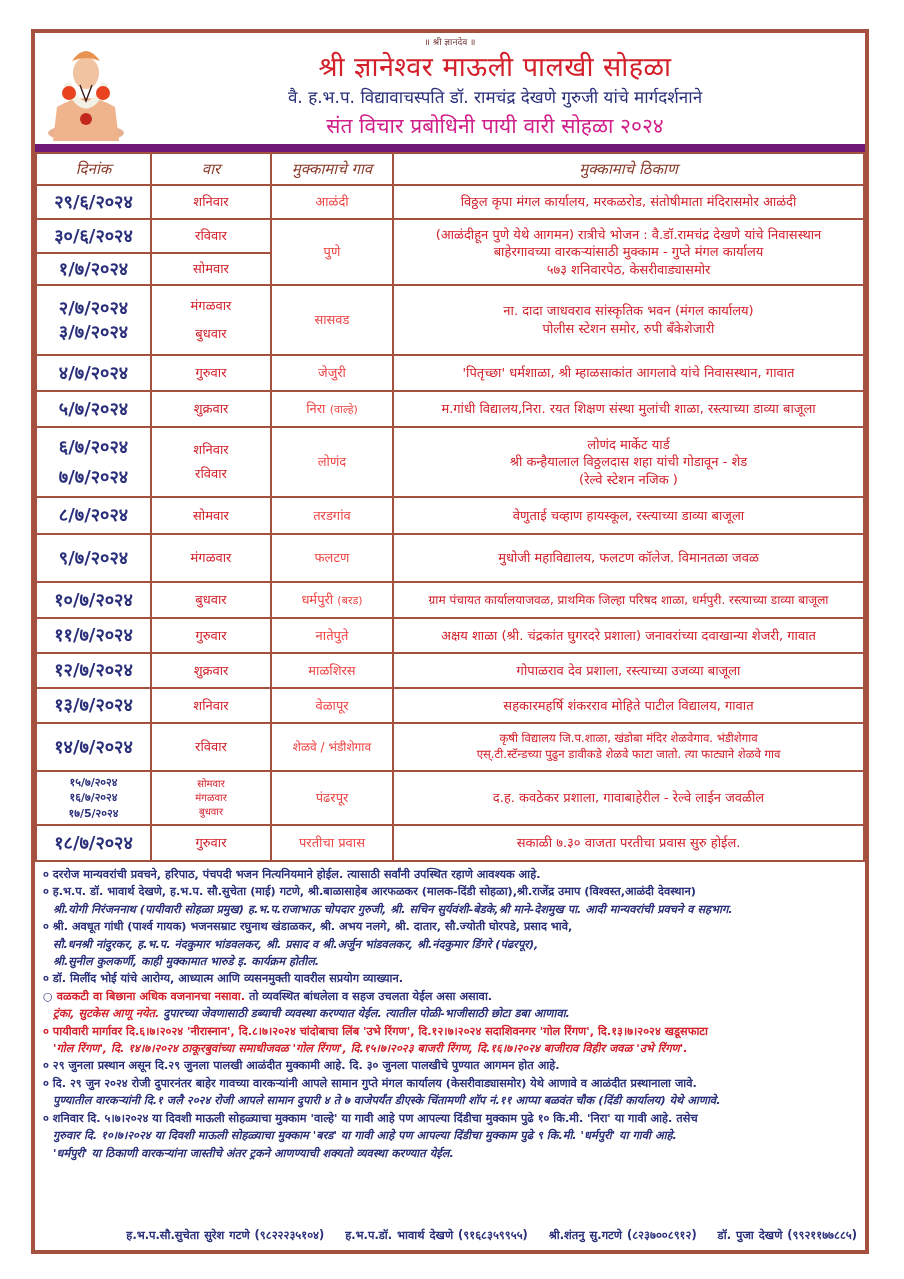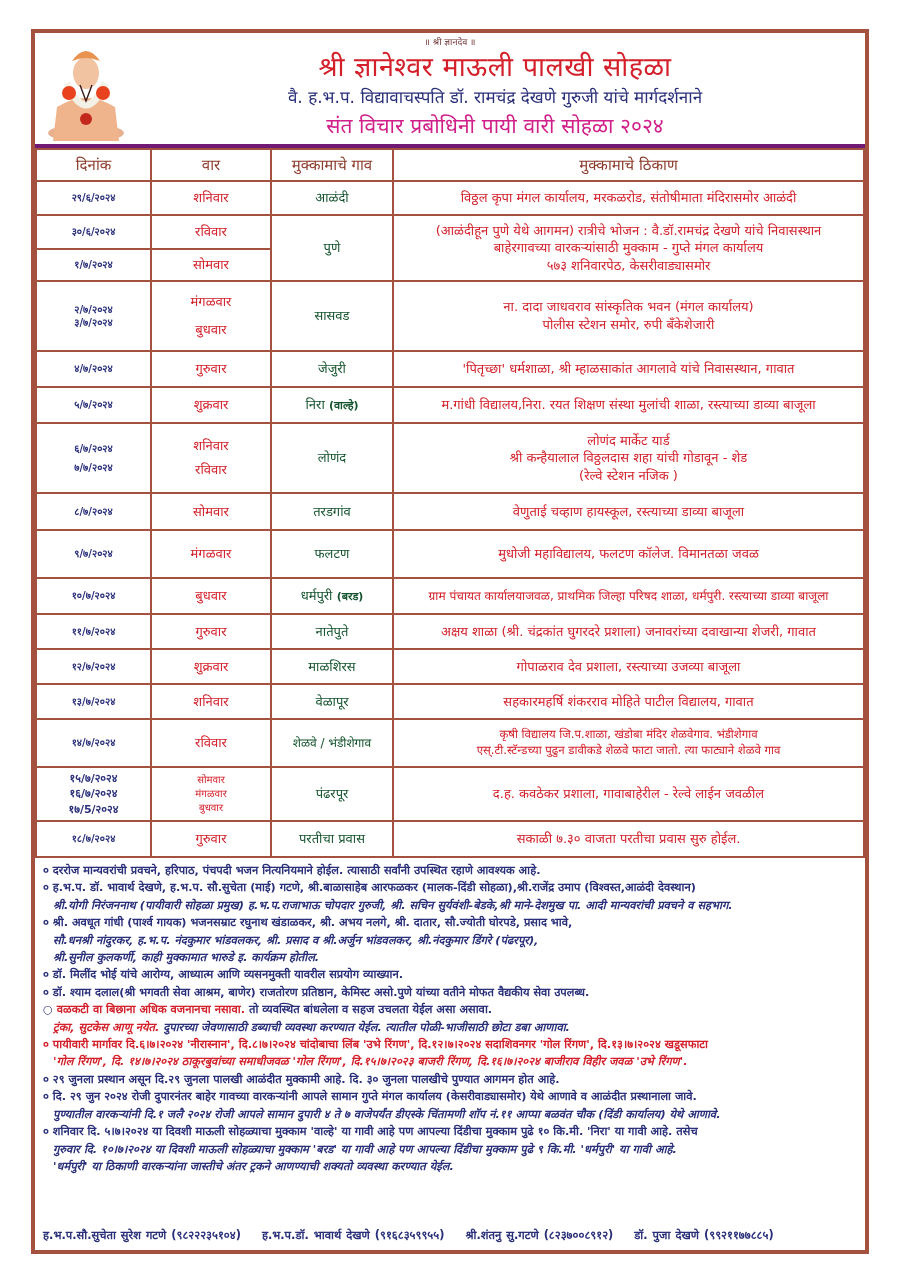--- a/index.html
+++ b/index.html
@@ -1,37 +1,37 @@
 <!DOCTYPE html>
 <html><head>
 <meta charset="utf-8">
 <style>
   html,body{margin:0;padding:0;background:#ffffff;}
   body{width:904px;height:1279px;position:relative;font-family:"DejaVu Sans","Liberation Sans",sans-serif;overflow:hidden;}
   .frame{position:absolute;left:31px;top:29px;width:838px;height:1225px;border:4px solid #a4513f;box-sizing:border-box;background:#fff;}
-  .header{position:relative;height:111px;border-bottom:4px solid #701a75;padding-left:35px;}
+  .header{position:relative;height:111px;border-bottom:8px solid #701a75;padding-left:35px;}
   .saint{position:absolute;left:10px;top:4px;width:82px;height:104px;}
   .invocation{position:absolute;left:0;right:0;top:2px;text-align:center;font-size:9px;color:#6a2e2e;}
   .title{position:absolute;left:90px;right:0;top:14px;text-align:center;font-size:27px;font-weight:normal;color:#d3202a;letter-spacing:0.5px;}
   .subtitle{position:absolute;left:90px;right:0;top:52px;text-align:center;font-size:17px;color:#2a2f7a;}
   .subtitle2{position:absolute;left:90px;right:0;top:78px;text-align:center;font-size:21px;color:#d11f8a;}
   table{border-collapse:collapse;width:100%;table-layout:fixed;}
   td,th{border:2px solid #a4513f;text-align:center;vertical-align:middle;padding:0 4px;font-size:13px;line-height:1.35;}
-  th{font-weight:normal;font-size:15px;color:#8a3a2a;height:30px;}
-  td.date{color:#2a2f7a;font-weight:bold;font-size:10px;}
+  th{font-weight:normal;font-size:15px;color:#8a3a2a;height:30px;font-style:italic;}
+  td.date{color:#2a2f7a;font-weight:bold;font-size:18px;}
   td.day{color:#d3202a;}
-  td.village{color:#14532d;text-align:center;}
+  td.village{color:#ef4444;text-align:center;}
   td.place{color:#d3202a;font-size:13px;}
-  td .small{font-size:11px;font-weight:bold;}
+  td .small{font-size:11px;}
   td.tiny{font-size:10px;line-height:1.4;}
   .notes{padding:4px 8px 0 8px;font-size:11.3px;color:#2a2f7a;line-height:17.4px;font-weight:bold;}
   .notes p{margin:0;}
   .notes .ind{padding-left:10px;font-style:italic;}
   .notes .red{color:#d3202a;}
-  .contacts{position:absolute;left:0;right:0;bottom:8px;text-align:left;font-size:11.4px;color:#2a2f7a;font-weight:bold;word-spacing:1px;}
+  .contacts{position:absolute;left:0;right:0;bottom:8px;text-align:right;font-size:11.4px;color:#2a2f7a;font-weight:bold;word-spacing:1px;}
   .contacts span{margin:0 8px;}
 </style>
 </head>
 <body>
 
 <div class="frame">
 
   <div class="header">
     <svg class="saint" viewBox="0 0 82 104">
       <ellipse cx="41" cy="96" rx="38" ry="9" fill="#e8b08e"></ellipse>
@@ -204,21 +204,20 @@
   </table>
 
   <div class="notes">
     <p>० दररोज मान्यवरांची प्रवचने, हरिपाठ, पंचपदी भजन नित्यनियमाने होईल. त्यासाठी सर्वांनी उपस्थित रहाणे आवश्यक आहे.</p>
     <p>० ह.भ.प. डॉ. भावार्थ देखणे, ह.भ.प. सौ.सुचेता (माई) गटणे, श्री.बाळासाहेब आरफळकर (मालक-दिंडी सोहळा),श्री.राजेंद्र उमाप (विश्वस्त,आळंदी देवस्थान)</p>
     <p class="ind">श्री.योगी निरंजननाथ (पायीवारी सोहळा प्रमुख) ह.भ.प.राजाभाऊ चोपदार गुरुजी, श्री. सचिन सुर्यवंशी-बेडके,श्री माने-देशमुख पा. आदी मान्यवरांची प्रवचने व सहभाग.</p>
     <p>० श्री. अवधूत गांधी (पार्श्व गायक) भजनसम्राट रघुनाथ खंडाळकर, श्री. अभय नलगे, श्री. दातार, सौ.ज्योती घोरपडे, प्रसाद भावे,</p>
     <p class="ind">सौ.धनश्री नांदुरकर, ह.भ.प. नंदकुमार भांडवलकर, श्री. प्रसाद व श्री.अर्जुन भांडवलकर, श्री.नंदकुमार डिंगरे (पंढरपूर),</p>
     <p class="ind">श्री.सुनील कुलकर्णी, काही मुक्कामात भारुडे इ. कार्यक्रम होतील.</p>
     <p>० डॉ. मिलींद भोई यांचे आरोग्य, आध्यात्म आणि व्यसनमुक्ती यावरील सप्रयोग व्याख्यान.</p>
-    <p>० डॉ. श्याम दलाल(श्री भगवती सेवा आश्रम, बाणेर) राजतोरण प्रतिष्ठान, केमिस्ट असो.पुणे यांच्या वतीने मोफत वैद्यकीय सेवा उपलब्ध.</p>
     <p>○ <span class="red">वळकटी वा बिछाना अधिक वजनानचा नसावा.</span> <span>तो व्यवस्थित बांधलेला व सहज उचलता येईल असा असावा.</span></p>
     <p class="ind"><span class="red">ट्रंका, सुटकेस आणू नयेत.</span> <span>दुपारच्या जेवणासाठी डब्याची व्यवस्था करण्यात येईल. त्यातील पोळी-भाजीसाठी छोटा डबा आणावा.</span></p>
     <p class="red">० पायीवारी मार्गावर दि.६।७।२०२४ 'नीरास्नान', दि.८।७।२०२४ चांदोबाचा लिंब 'उभे रिंगण', दि.१२।७।२०२४ सदाशिवनगर 'गोल रिंगण', दि.१३।७।२०२४ खडूसफाटा</p>
     <p class="red ind">'गोल रिंगण', दि. १४।७।२०२४ ठाकूरबुवांच्या समाधीजवळ 'गोल रिंगण', दि.१५।७।२०२३ बाजरी रिंगण, दि.१६।७।२०२४ बाजीराव विहीर जवळ 'उभे रिंगण'.</p>
     <p>० २९ जुनला प्रस्थान असून दि.२९ जुनला पालखी आळंदीत मुक्कामी आहे. दि. ३० जुनला पालखीचे पुण्यात आगमन होत आहे.</p>
     <p>० दि. २९ जुन २०२४ रोजी दुपारनंतर बाहेर गावच्या वारकऱ्यांनी आपले सामान गुप्ते मंगल कार्यालय (केसरीवाड्यासमोर) येथे आणावे व आळंदीत प्रस्थानाला जावे.</p>
     <p class="ind">पुण्यातील वारकऱ्यांनी दि.१ जलै २०२४ रोजी आपले सामान दुपारी ४ ते ७ वाजेपर्यंत डीएस्के चिंतामणी शॉप नं.११ आप्पा बळवंत चौक (दिंडी कार्यालय) येथे आणावे.</p>
     <p>० शनिवार दि. ५।७।२०२४ या दिवशी माऊली सोहळ्याचा मुक्काम 'वाल्हे' या गावी आहे पण आपल्या दिंडीचा मुक्काम पुढे १० कि.मी. 'निरा' या गावी आहे. तसेच</p>
     <p class="ind">गुरुवार दि. १०।७।२०२४ या दिवशी माऊली सोहळ्याचा मुक्काम 'बरड' या गावी आहे पण आपल्या दिंडीचा मुक्काम पुढे ९ कि.मी. 'धर्मपुरी' या गावी आहे.</p>
     <p class="ind">'धर्मपुरी' या ठिकाणी वारकऱ्यांना जास्तीचे अंतर ट्रकने आणण्याची शक्यतो व्यवस्था करण्यात येईल.</p>

